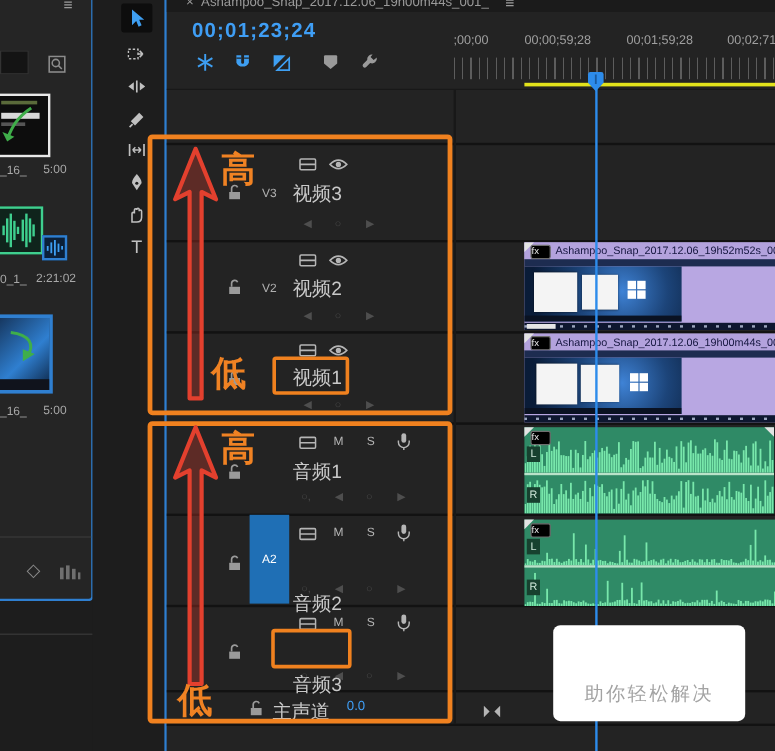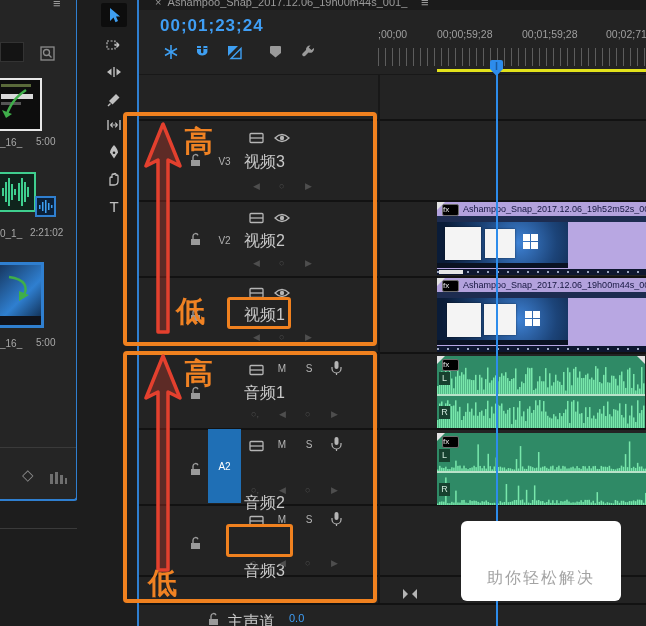--- a/index.html
+++ b/index.html
@@ -427,21 +427,21 @@
           <line x1="6.5" y1="13" x2="6.5" y2="15" stroke="#b5b5b5" stroke-width="1.2"></line>
         </svg>
     </div>
     <span class="tname" style="top:28px;margin-top:28px;">音频3</span>
     <span class="nav" style="left:112px;top:53px;">○,</span>
     <span class="nav" style="left:140px;top:53px;">◀</span>
     <span class="nav" style="left:166px;top:53px;">○</span>
     <span class="nav" style="left:192px;top:53px;">▶</span>
   </div>
 
-  <div class="track" style="top:606px;height:14px;">
+  <div class="track" style="top:577px;height:14px;">
     <div class="icn" style="left:68px;top:6px;">
       <svg width="13" height="14" viewBox="0 0 13 14">
           <path d="M4,7 V4 a2.6,2.6 0 0 1 5,-0.8" fill="none" stroke="#9a9a9a" stroke-width="1.4"></path>
           <rect x="2" y="7" width="9" height="6" fill="#9a9a9a"></rect>
         </svg>
     </div>
     <span class="tname" style="left:88px;top:6px;">主声道</span>
     <span class="abs" style="left:150px;top:6px;font-size:11px;color:#3f9ef5;">0.0</span>
   </div>
   <div class="abs" style="left:403px;top:585px;z-index:4;">

